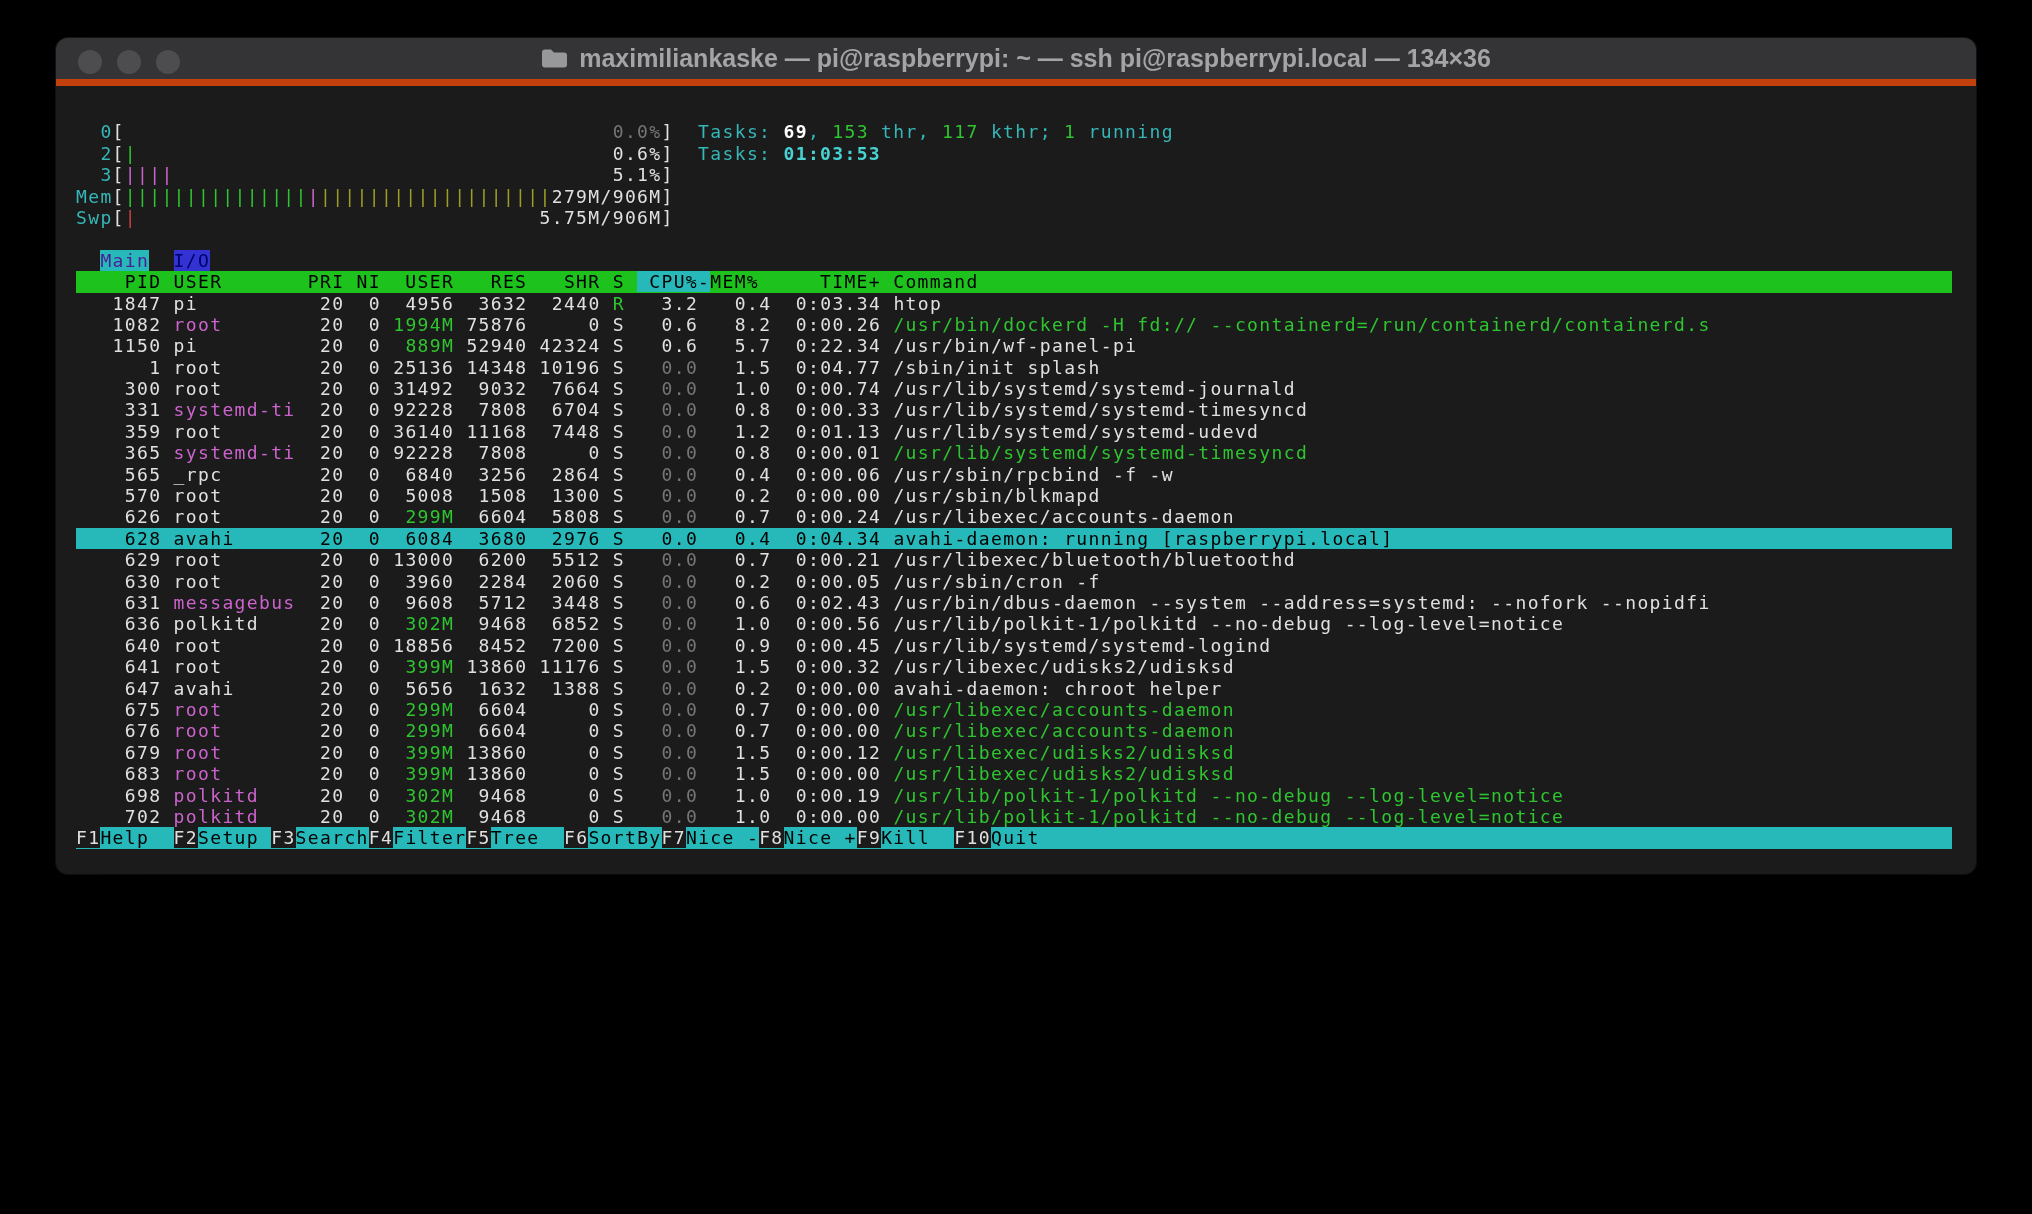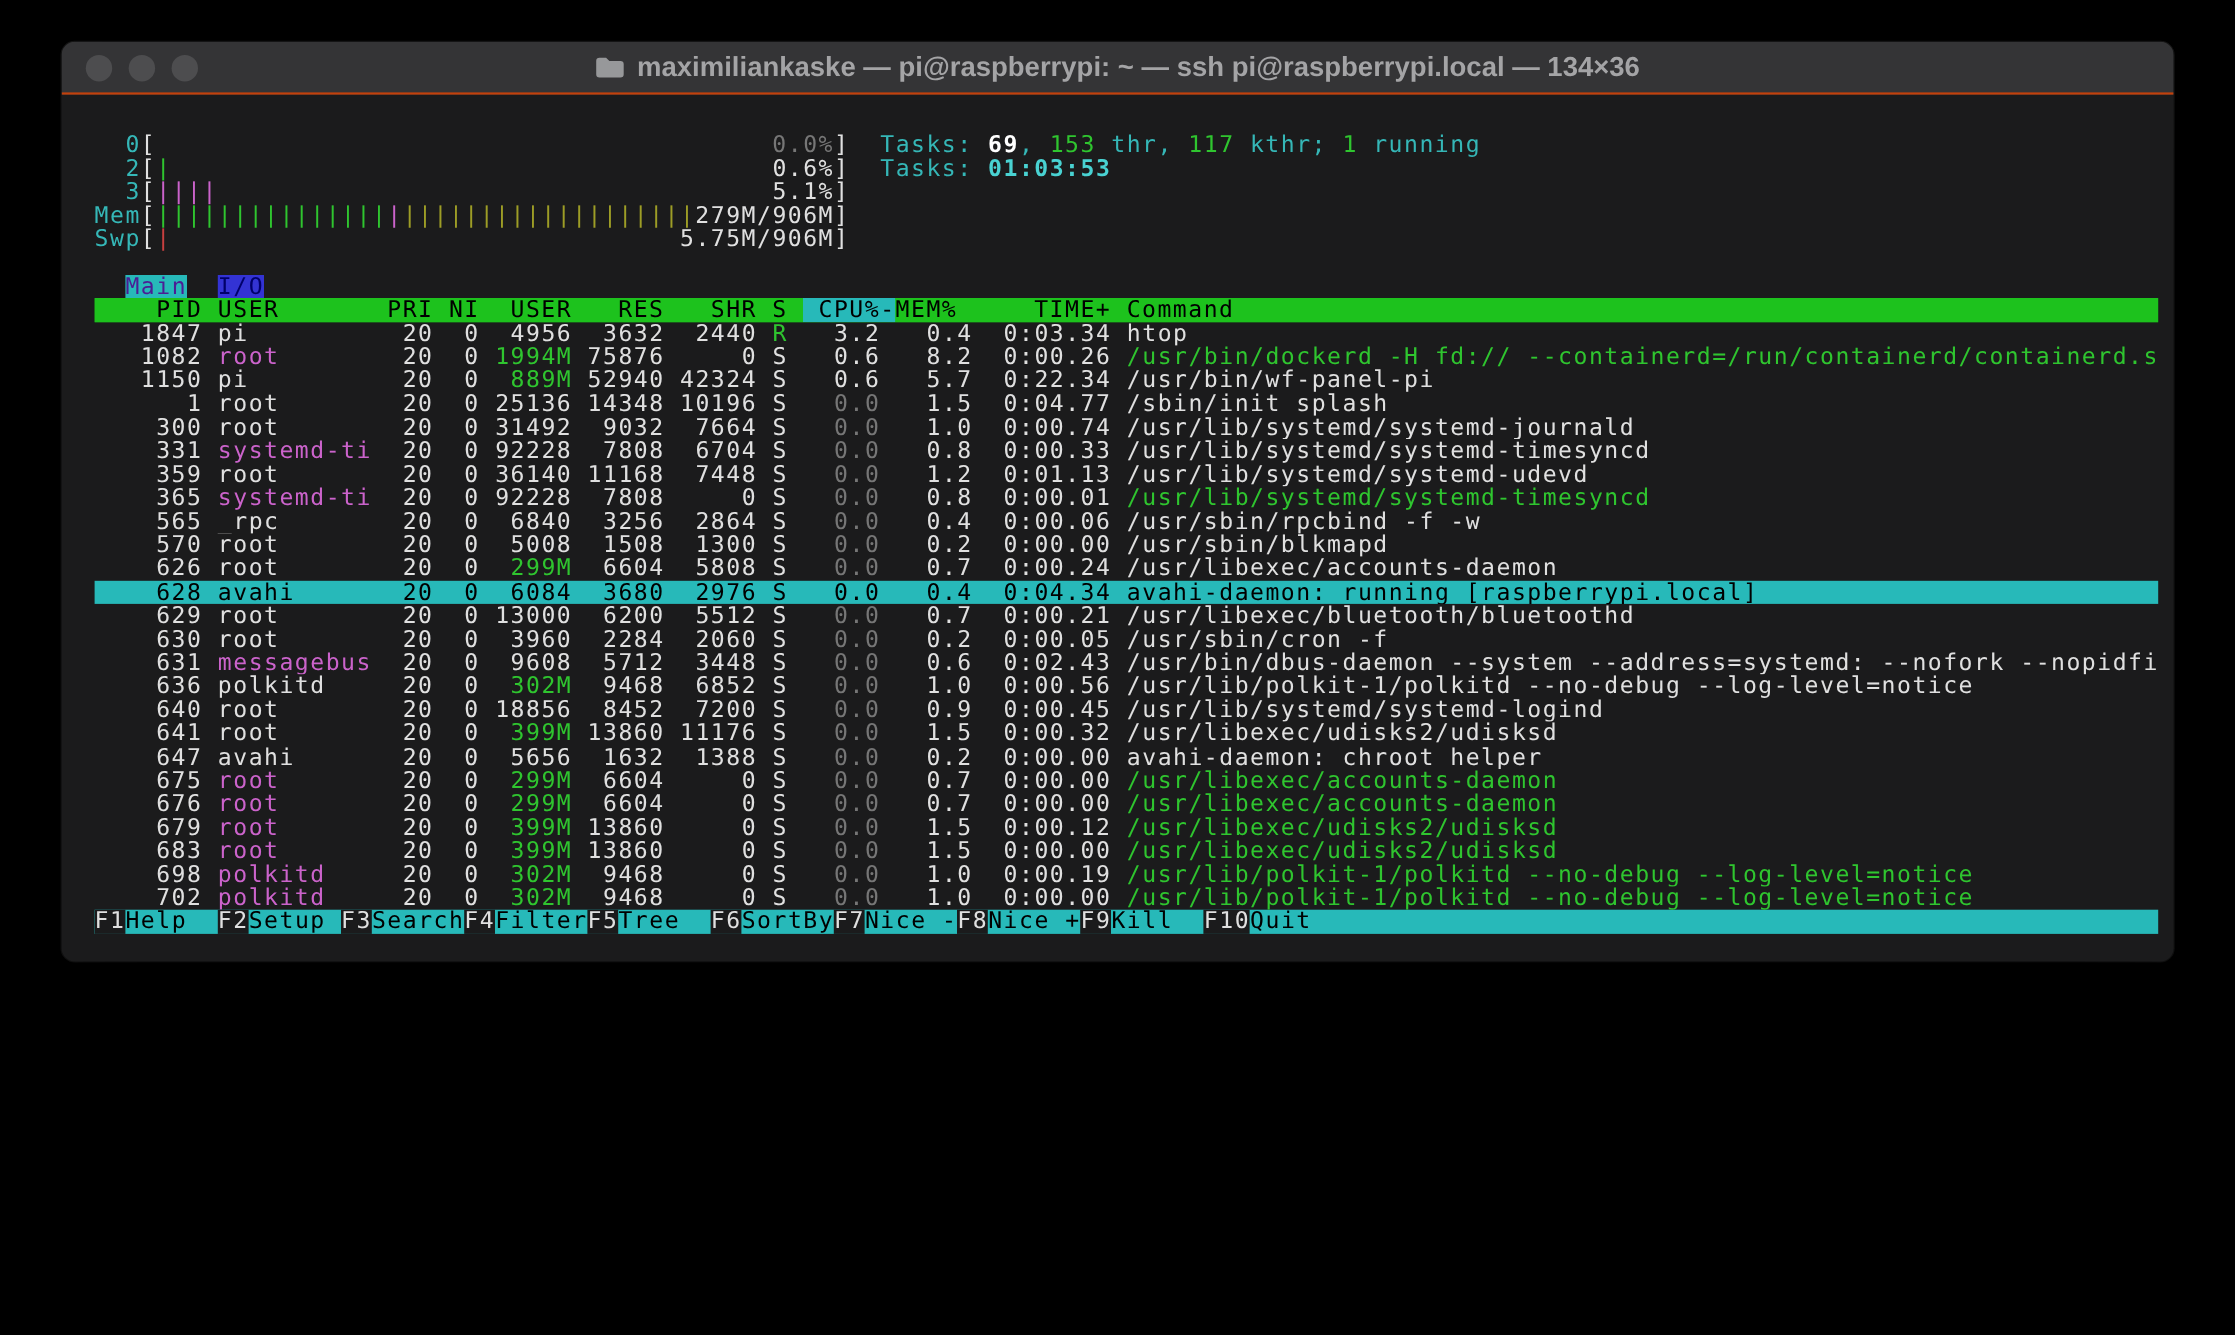--- a/index.html
+++ b/index.html
@@ -3,31 +3,31 @@
 <meta charset="utf-8">
 <style>
   * { margin:0; padding:0; box-sizing:border-box; }
   html,body { width:2032px; height:1214px; background:#000; overflow:hidden;
               font-family:"Liberation Sans", sans-serif; }
 
   .window { position:absolute; left:56px; top:38px; width:1920px; height:836px;
             background:var(--terminal-bg); border-radius:12px; overflow:hidden;
             box-shadow:0 34px 90px rgba(0,0,0,.75), 0 0 0 1px rgba(255,255,255,.09); }
 
-  .titlebar { height:48px; background:var(--titlebar-bg); border-bottom:2px solid #c2410c;
+  .titlebar { height:48px; background:var(--titlebar-bg); border-bottom:7px solid #c2410c;
               display:flex; align-items:center; position:relative; }
   .traffic-lights { position:absolute; left:22px; top:0; height:48px; display:flex; align-items:center; gap:15px; }
   .tl-btn { width:24px; height:24px; border-radius:50%; background:#4d4d4f; }
   .title { margin:0 auto; color:#a4a4a6; font-size:25px; font-weight:bold;
            display:flex; align-items:center; gap:11px; }
   .title svg { display:block; }
 
-  .term { padding:14px 0 0 30px;
+  .term { padding:14px 0 0 20px;
           font-family:"DejaVu Sans Mono","Liberation Mono",monospace;
-          font-size:21px; line-height:21.4px; letter-spacing:1.36px; }
+          font-size:18px; line-height:21.4px; letter-spacing:1.36px; }
   .tline { height:21.4px; overflow:hidden; white-space:pre; width:1876px; }
 
   .fg      { color:var(--fg); }
   .dim     { color:var(--dim); }
   .dim2    { color:var(--dim2); }
   .cyan    { color:var(--cyan); }
   .green   { color:var(--green); }
   .mag     { color:var(--magenta); }
   .bold    { color:var(--white-bold); font-weight:bold; }
   .boldcyan{ color:var(--cyan-bright); font-weight:bold; }

